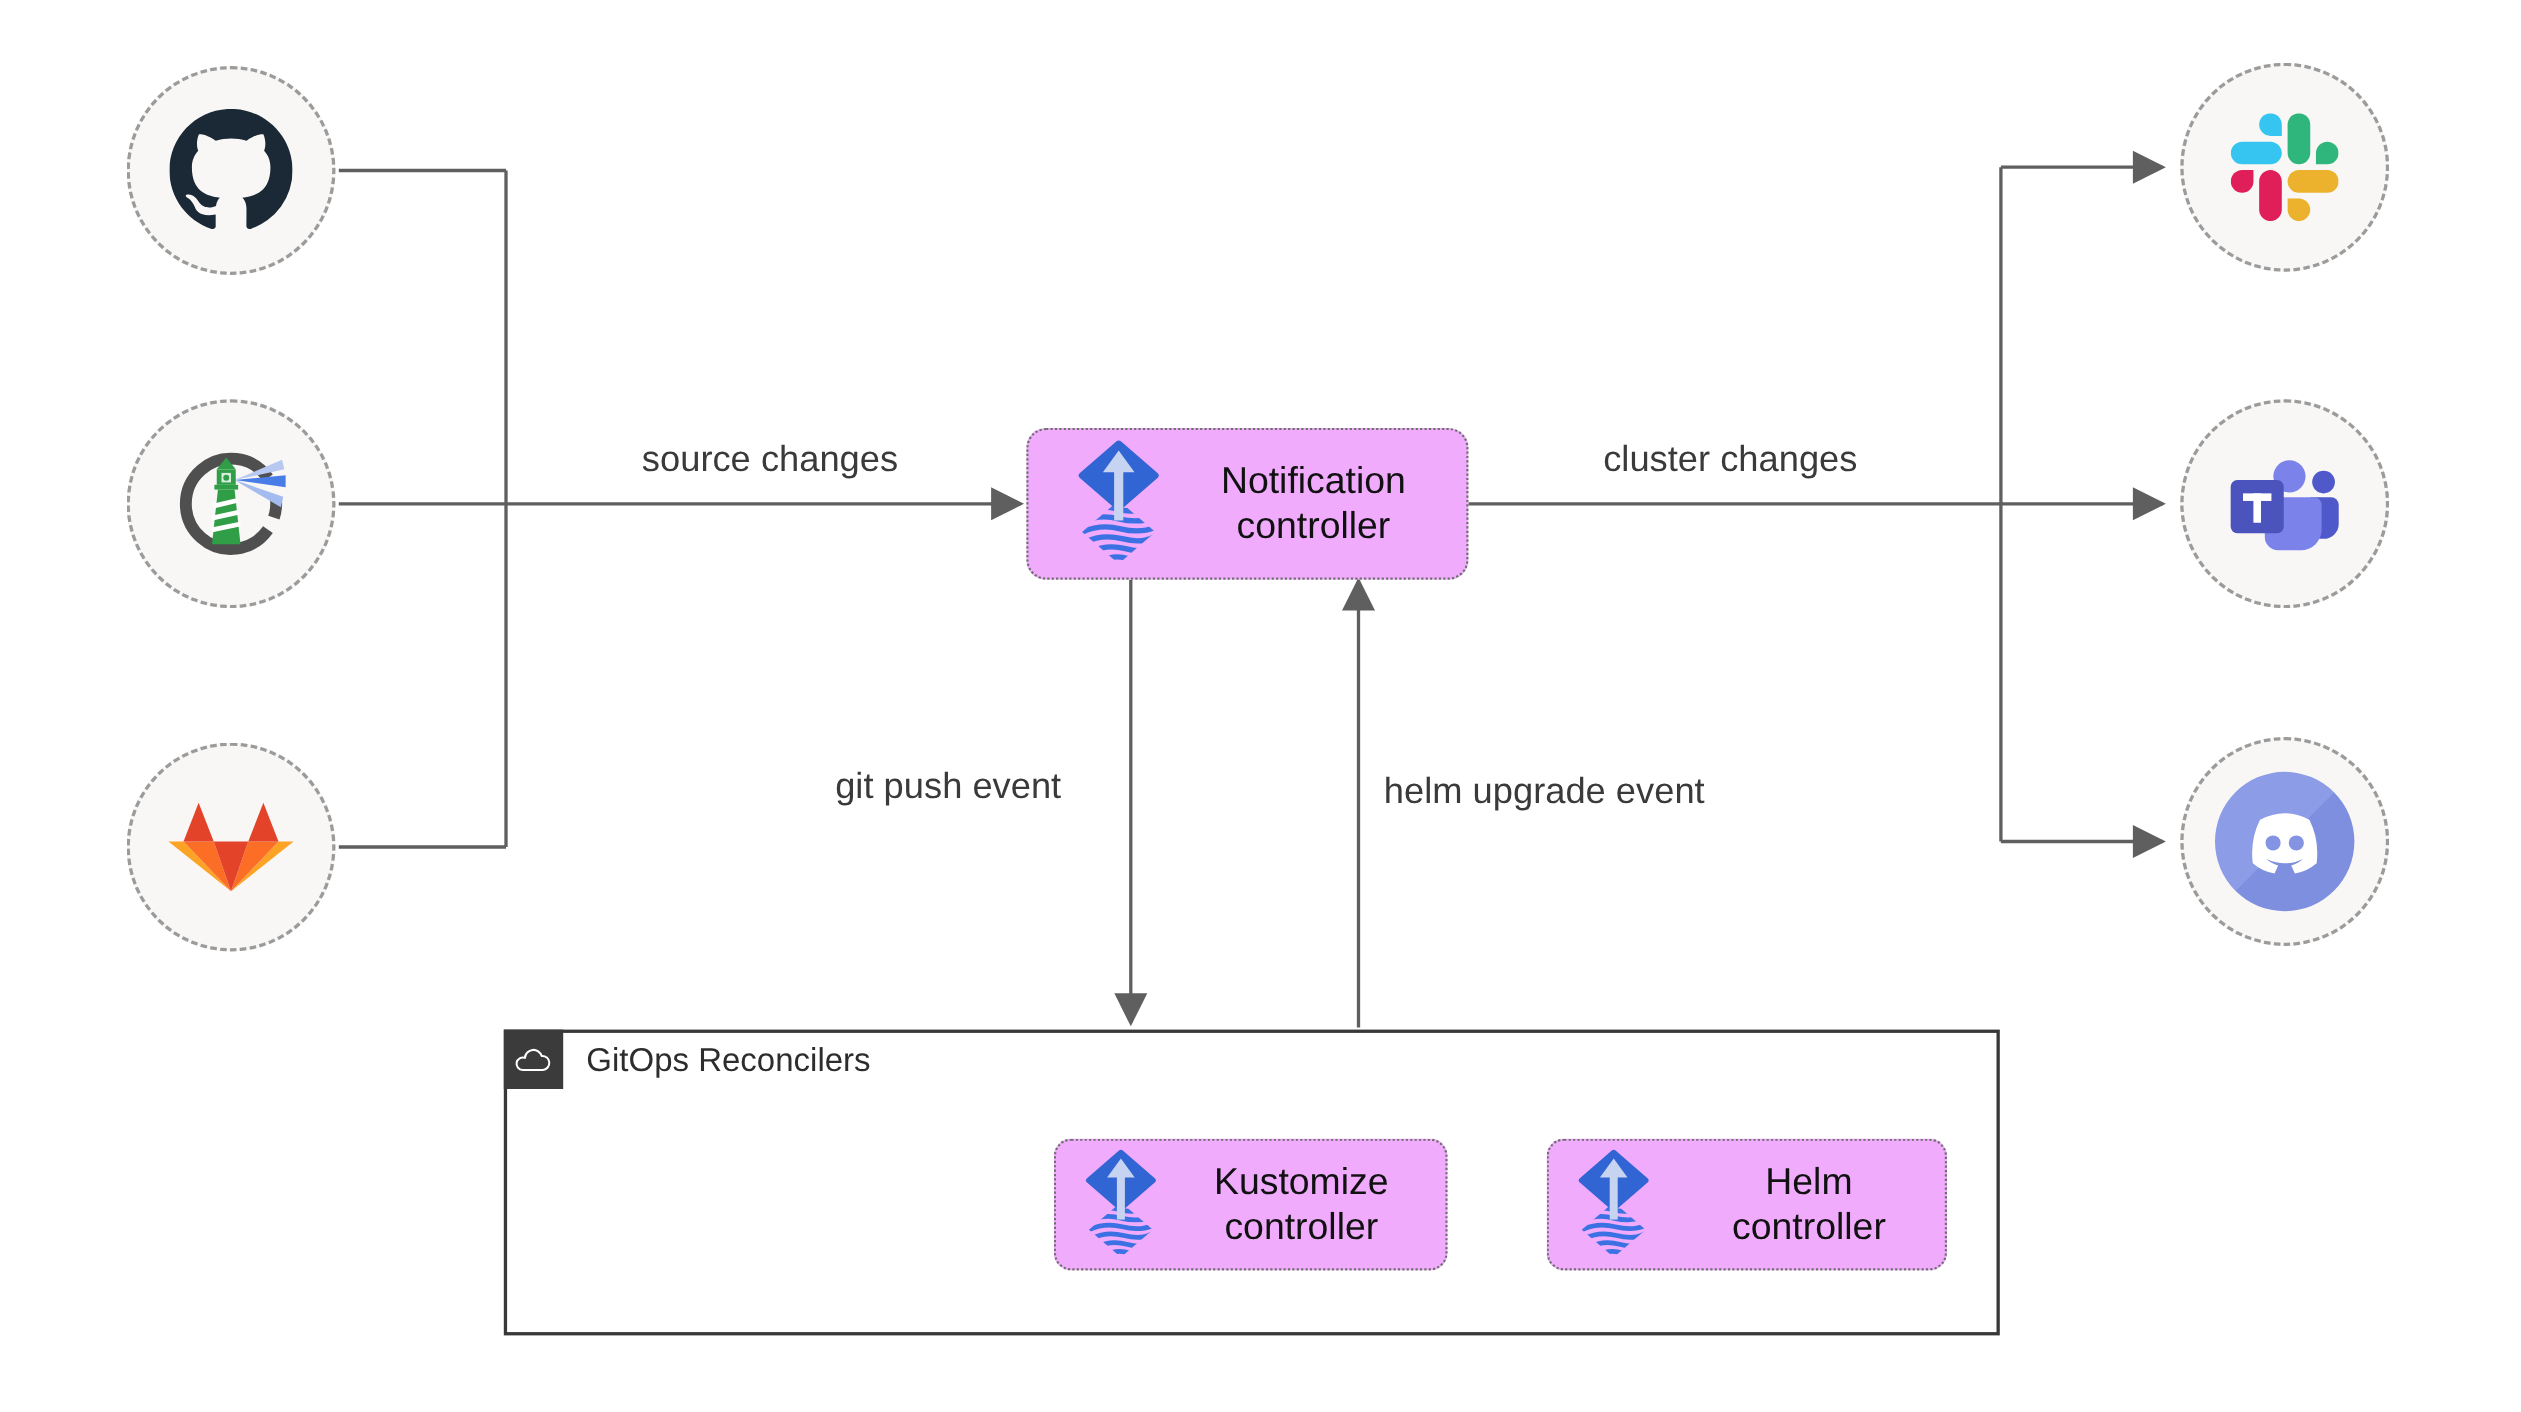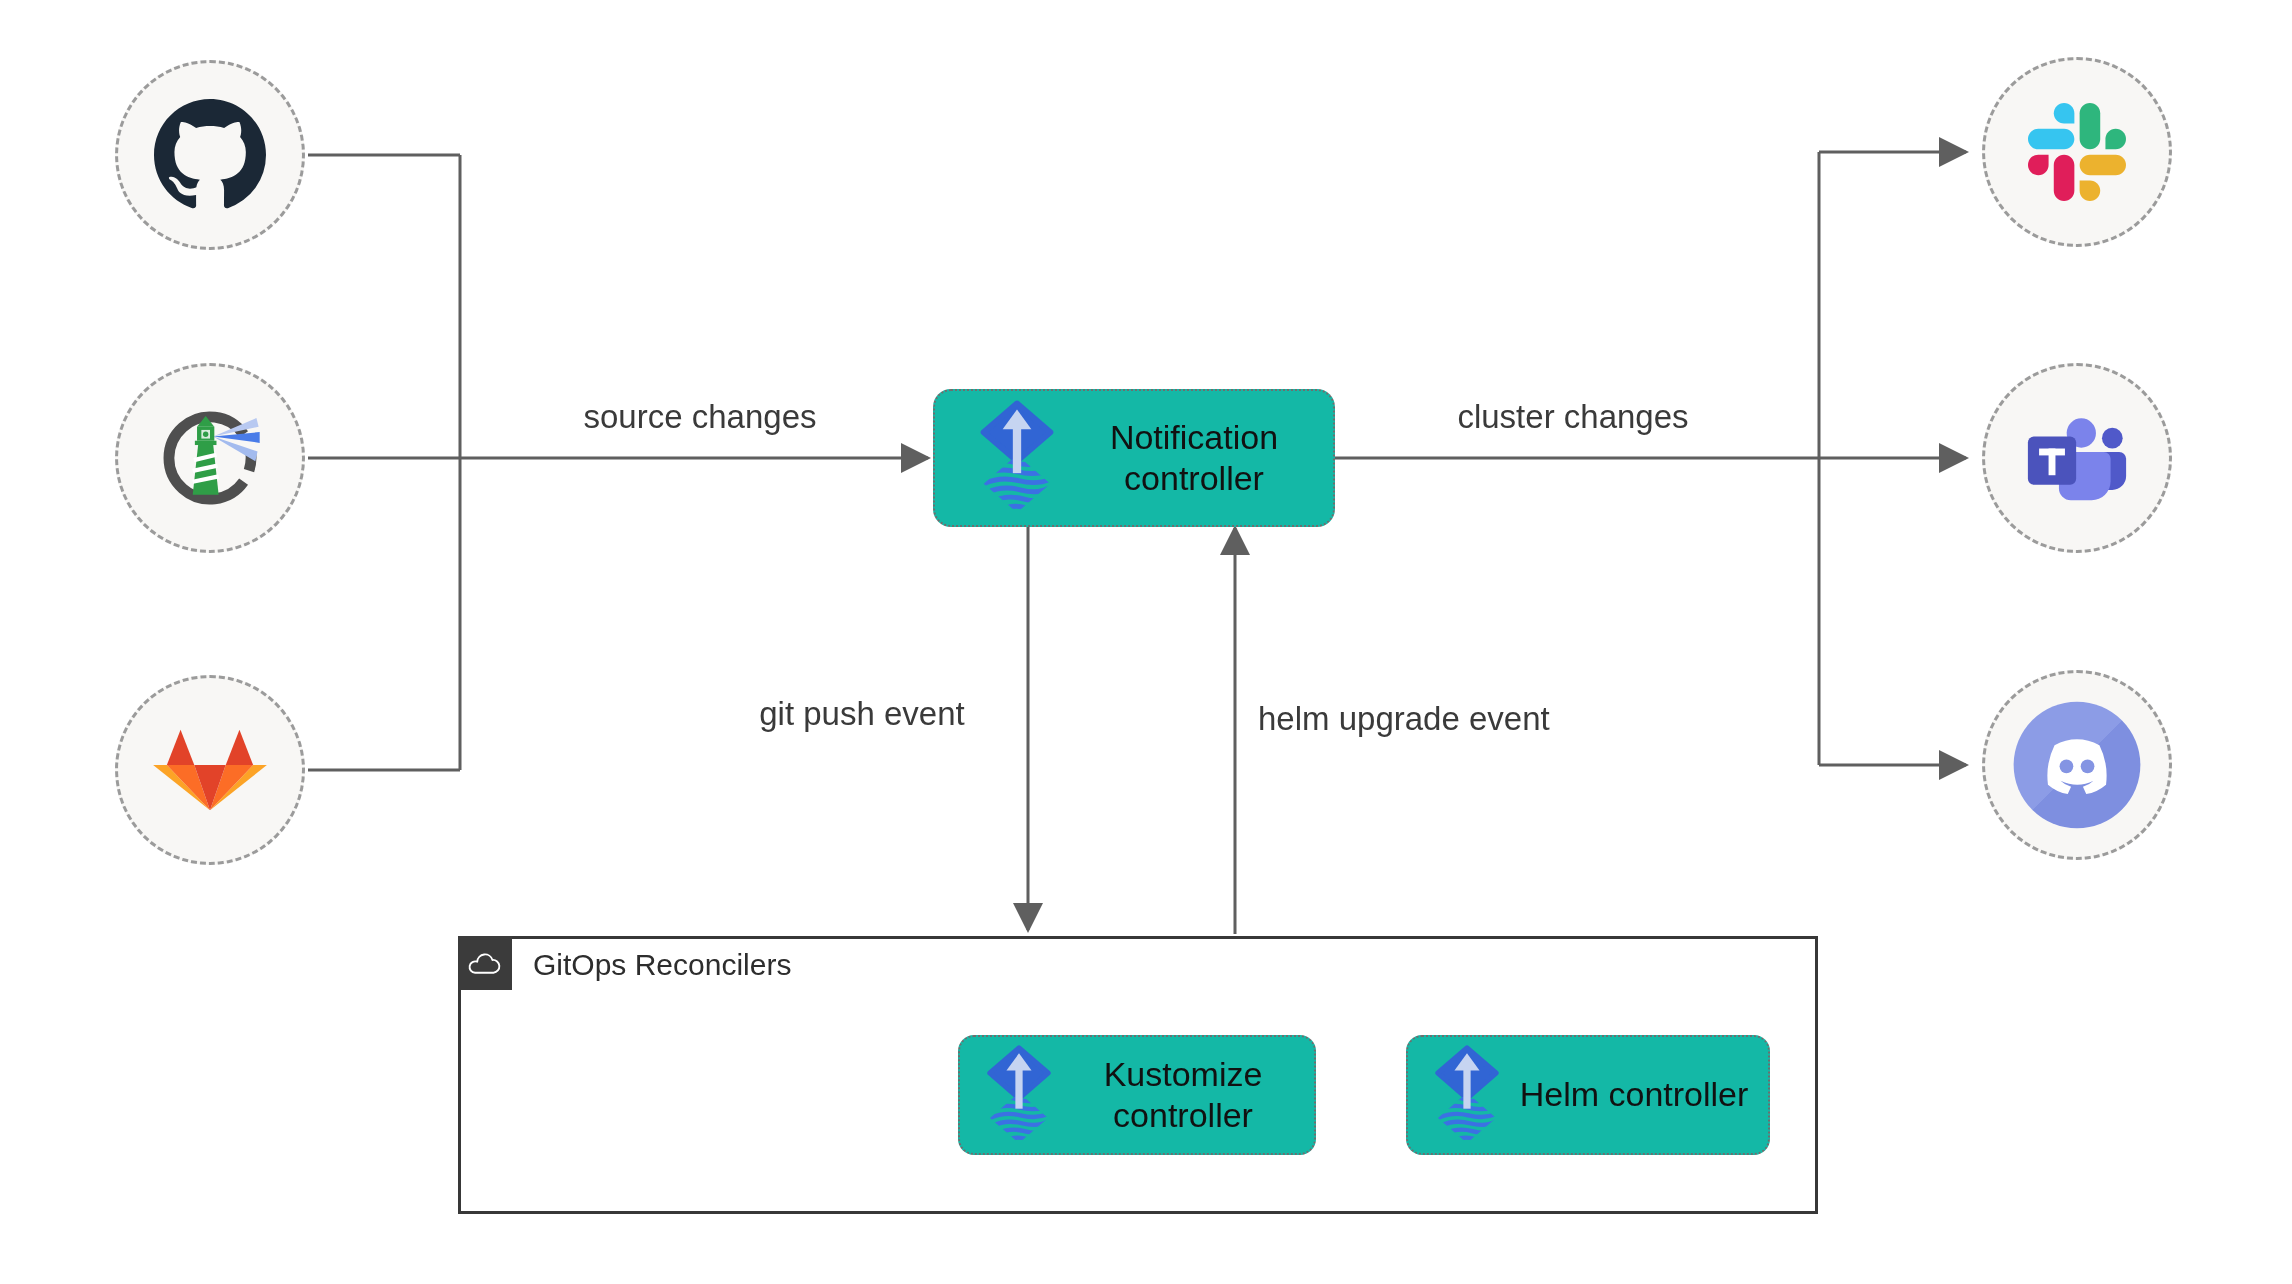--- a/index.html
+++ b/index.html
@@ -10,21 +10,21 @@
   .wires{position:absolute;left:0;top:0;}
   .circle{
     position:absolute;width:190px;height:190px;border-radius:50%;
     border:3px dashed #9b9b9b;background:#f8f7f5;box-sizing:border-box;
     display:flex;align-items:center;justify-content:center;
   }
   .edge-label{
     position:absolute;font-size:33px;color:#3a3a3a;white-space:nowrap;
   }
   .node-box{
-    position:absolute;background:#14b8a6;border:2px dotted #6e6e6e;border-radius:18px;
+    position:absolute;background:#f0abfc;border:2px dotted #6e6e6e;border-radius:18px;
     box-sizing:border-box;display:flex;align-items:center;
   }
   .node-box .flux{flex:0 0 auto;}
   .node-label{
     flex:1 1 auto;text-align:center;font-size:34px;line-height:1.22;color:#111;
     padding:0 18px;
   }
   .notification-box{left:933px;top:389px;width:402px;height:138px;padding-left:44px;}
   .container-box{
     position:absolute;left:458px;top:936px;width:1360px;height:278px;
@@ -35,21 +35,21 @@
     display:flex;align-items:center;justify-content:center;
   }
   .container-title{
     position:absolute;left:72px;top:0;height:52px;display:flex;align-items:center;
     font-size:30px;color:#2d2d2d;white-space:nowrap;
   }
   .inner-box{top:96px;height:120px;padding-left:26px;border-radius:16px;}
   .inner-box .node-label{font-size:34px;}
   .src-box{left:50px;width:362px;}
   .kus-box{left:497px;width:358px;}
-  .helm-box{left:945px;width:364px;}
+  .helm-box{left:945px;width:364px;gap:21px;}
 </style>
 </head>
 <body>
 
 <div class="canvas">
 
   <svg class="wires" width="2292" height="1284" viewBox="0 0 2292 1284">
     <defs>
       <marker id="ah" viewBox="0 0 12 12" refX="10" refY="6" markerWidth="12" markerHeight="12" orient="auto">
         <path d="M1,1 L11,6 L1,11 Z" fill="#5f5f5f"></path>

